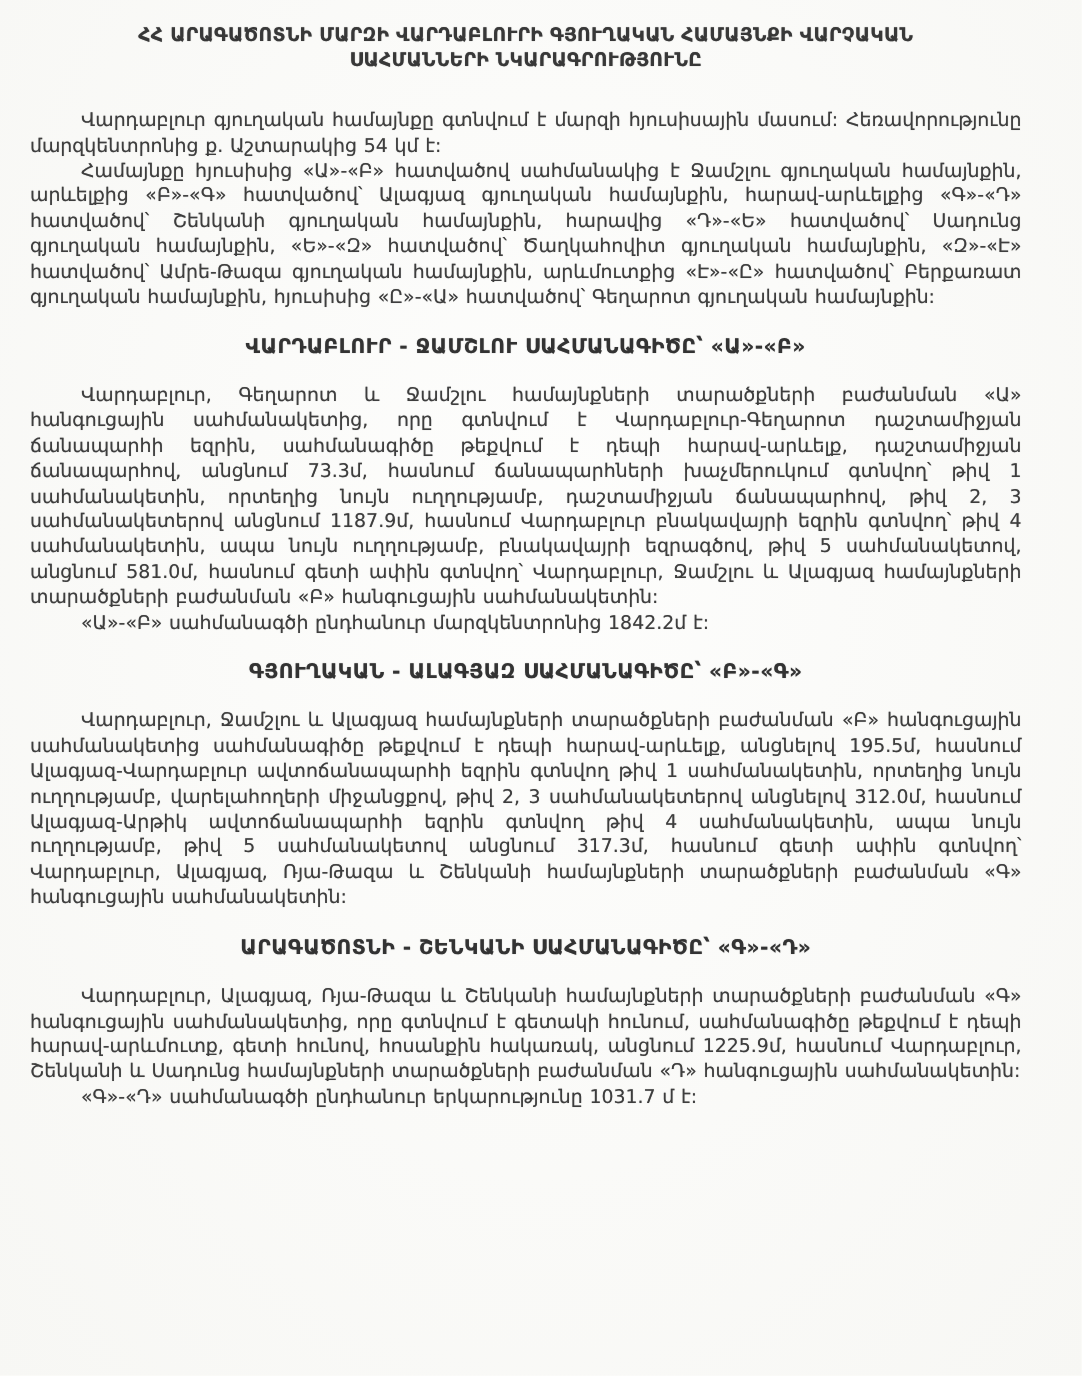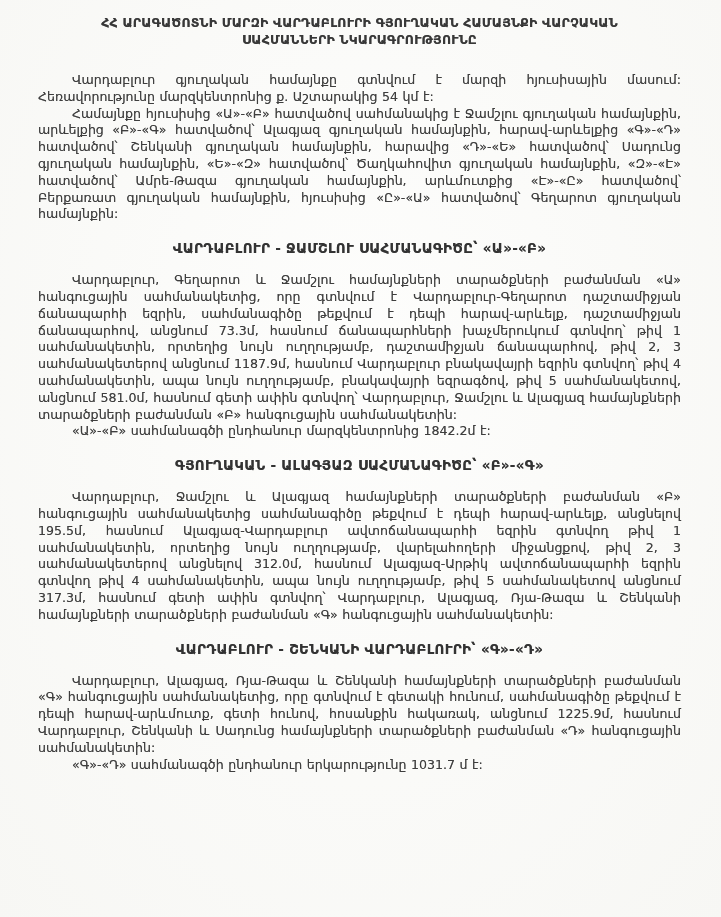--- a/index.html
+++ b/index.html
@@ -8,21 +8,21 @@
     height: 917px;
     background: #fbfbf8;
     font-family: "DejaVu Sans", sans-serif;
     color: #3e3e3e;
     overflow: hidden;
   }
   .page {
     box-sizing: border-box;
     width: 721px;
     height: 917px;
-    padding: 14px 40px 8px 38px;
+    padding: 14px 40px 8px 20px;
     background:
       radial-gradient(ellipse at 50% 40%, rgba(255,255,255,0.6), rgba(0,0,0,0.015)),
       #fbfbf8;
     overflow: hidden;
   }
   .doc-title {
     text-align: center;
     font-weight: bold;
     font-size: 12.5px;
     line-height: 17px;
@@ -69,19 +69,19 @@
 
   <p class="para">Վարդաբլուր, Գեղարոտ և Ջամշլու համայնքների տարածքների բաժանման «Ա» հանգուցային սահմանակետից, որը գտնվում է Վարդաբլուր-Գեղարոտ դաշտամիջյան ճանապարհի եզրին, սահմանագիծը թեքվում է դեպի հարավ-արևելք, դաշտամիջյան ճանապարհով, անցնում 73.3մ, հասնում ճանապարհների խաչմերուկում գտնվող՝ թիվ 1 սահմանակետին, որտեղից նույն ուղղությամբ, դաշտամիջյան ճանապարհով, թիվ 2, 3 սահմանակետերով անցնում 1187.9մ, հասնում Վարդաբլուր բնակավայրի եզրին գտնվող՝ թիվ 4 սահմանակետին, ապա նույն ուղղությամբ, բնակավայրի եզրագծով, թիվ 5 սահմանակետով, անցնում 581.0մ, հասնում գետի ափին գտնվող՝ Վարդաբլուր, Ջամշլու և Ալագյազ համայնքների տարածքների բաժանման «Բ» հանգուցային սահմանակետին:</p>
 
   <p class="para">«Ա»-«Բ» սահմանագծի ընդհանուր մարզկենտրոնից 1842.2մ է:</p>
 
   <h2 class="section-heading">ԳՅՈՒՂԱԿԱՆ - ԱԼԱԳՅԱԶ ՍԱՀՄԱՆԱԳԻԾԸ՝ «Բ»-«Գ»</h2>
 
   <p class="para">Վարդաբլուր, Ջամշլու և Ալագյազ համայնքների տարածքների բաժանման «Բ» հանգուցային սահմանակետից սահմանագիծը թեքվում է դեպի հարավ-արևելք, անցնելով 195.5մ, հասնում Ալագյազ-Վարդաբլուր ավտոճանապարհի եզրին գտնվող թիվ 1 սահմանակետին, որտեղից նույն ուղղությամբ, վարելահողերի միջանցքով, թիվ 2, 3 սահմանակետերով անցնելով 312.0մ, հասնում Ալագյազ-Արթիկ ավտոճանապարհի եզրին գտնվող թիվ 4 սահմանակետին, ապա նույն ուղղությամբ, թիվ 5 սահմանակետով անցնում 317.3մ, հասնում գետի ափին գտնվող՝ Վարդաբլուր, Ալագյազ, Ռյա-Թազա և Շենկանի համայնքների տարածքների բաժանման «Գ» հանգուցային սահմանակետին:</p>
 
 
-  <h2 class="section-heading">ՎԱՐԴԱԲԼՈՒՐ - ՇԵՆԿԱՆԻ ՎԱՐԴԱԲԼՈՒՐԻ՝ «Գ»-«Դ»</h2>
+  <h2 class="section-heading">ԱՐԱԳԱԾՈՏՆԻ - ՇԵՆԿԱՆԻ ՍԱՀՄԱՆԱԳԻԾԸ՝ «Գ»-«Դ»</h2>
 
   <p class="para">Վարդաբլուր, Ալագյազ, Ռյա-Թազա և Շենկանի համայնքների տարածքների բաժանման «Գ» հանգուցային սահմանակետից, որը գտնվում է գետակի հունում, սահմանագիծը թեքվում է դեպի հարավ-արևմուտք, գետի հունով, հոսանքին հակառակ, անցնում 1225.9մ, հասնում Վարդաբլուր, Շենկանի և Սադունց համայնքների տարածքների բաժանման «Դ» հանգուցային սահմանակետին:</p>
 
   <p class="para">«Գ»-«Դ» սահմանագծի ընդհանուր երկարությունը 1031.7 մ է:</p>
 
 </div>
 
 </body></html>

